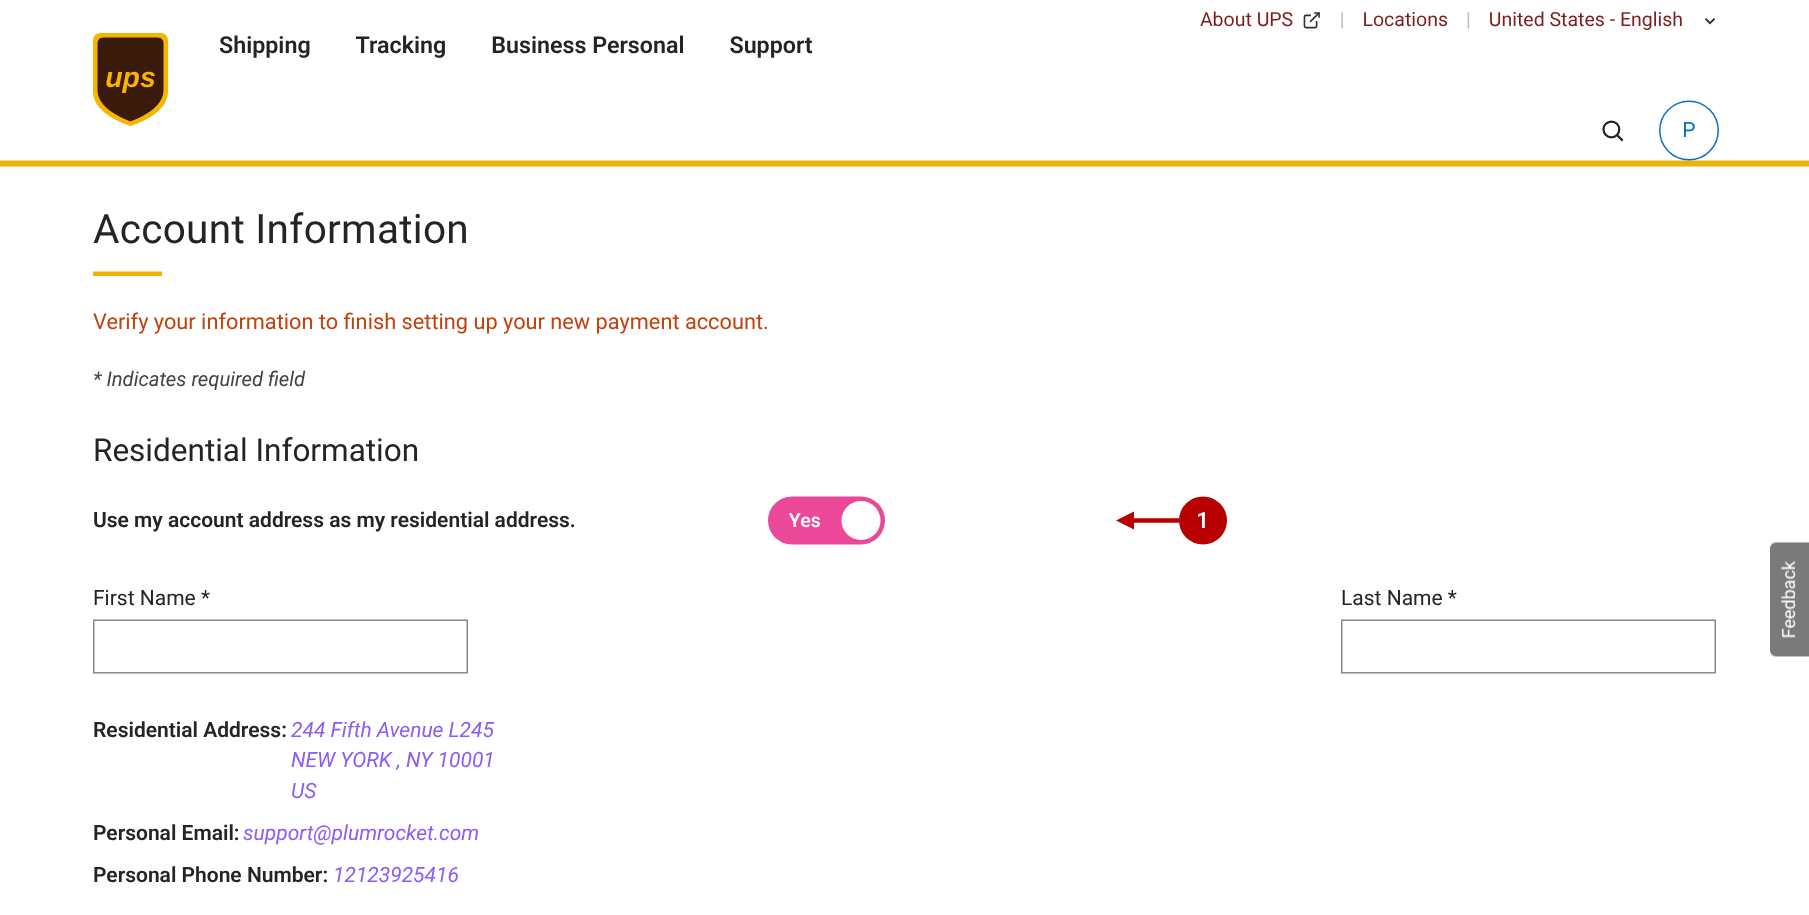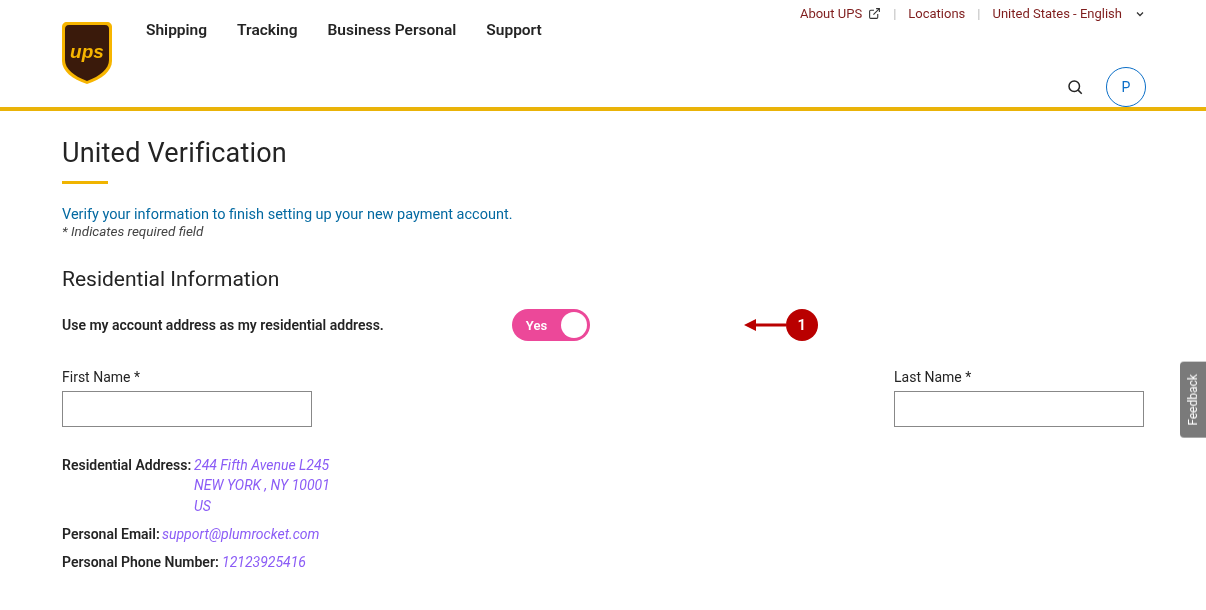--- a/index.html
+++ b/index.html
@@ -80,21 +80,22 @@
   }
   .title-underline {
     width: 46px;
     height: 3px;
     background: #f0b400;
     margin-top: 12px;
     margin-bottom: 22px;
   }
   .intro {
     font-size: 14.5px;
-    color: #0369a1;
+    color: #c2410c;
+    margin-bottom: 22px;
   }
   .required-note {
     font-size: 13.5px;
     font-style: italic;
     color: #444;
     margin-bottom: 28px;
   }
   h2.section-title {
     font-size: 21px;
     font-weight: 400;
@@ -252,21 +253,21 @@
           <line x1="21" y1="21" x2="16.2" y2="16.2"></line>
       </svg>
     </span>
     <div class="avatar">
       <span>P</span>
     </div>
   </div>
 </div>
 
 <main class="main">
-  <h1 class="page-title">United Verification</h1>
+  <h1 class="page-title">Account Information</h1>
   <div class="title-underline"></div>
   <p class="intro">Verify your information to finish setting up your new payment account.</p>
   <p class="required-note">* Indicates required field</p>
 
   <h2 class="section-title">Residential Information</h2>
 
   <div class="toggle-row">
     <span class="toggle-label">Use my account address as my residential address.</span>
     <div class="toggle">
       <span class="toggle-text">Yes</span>

